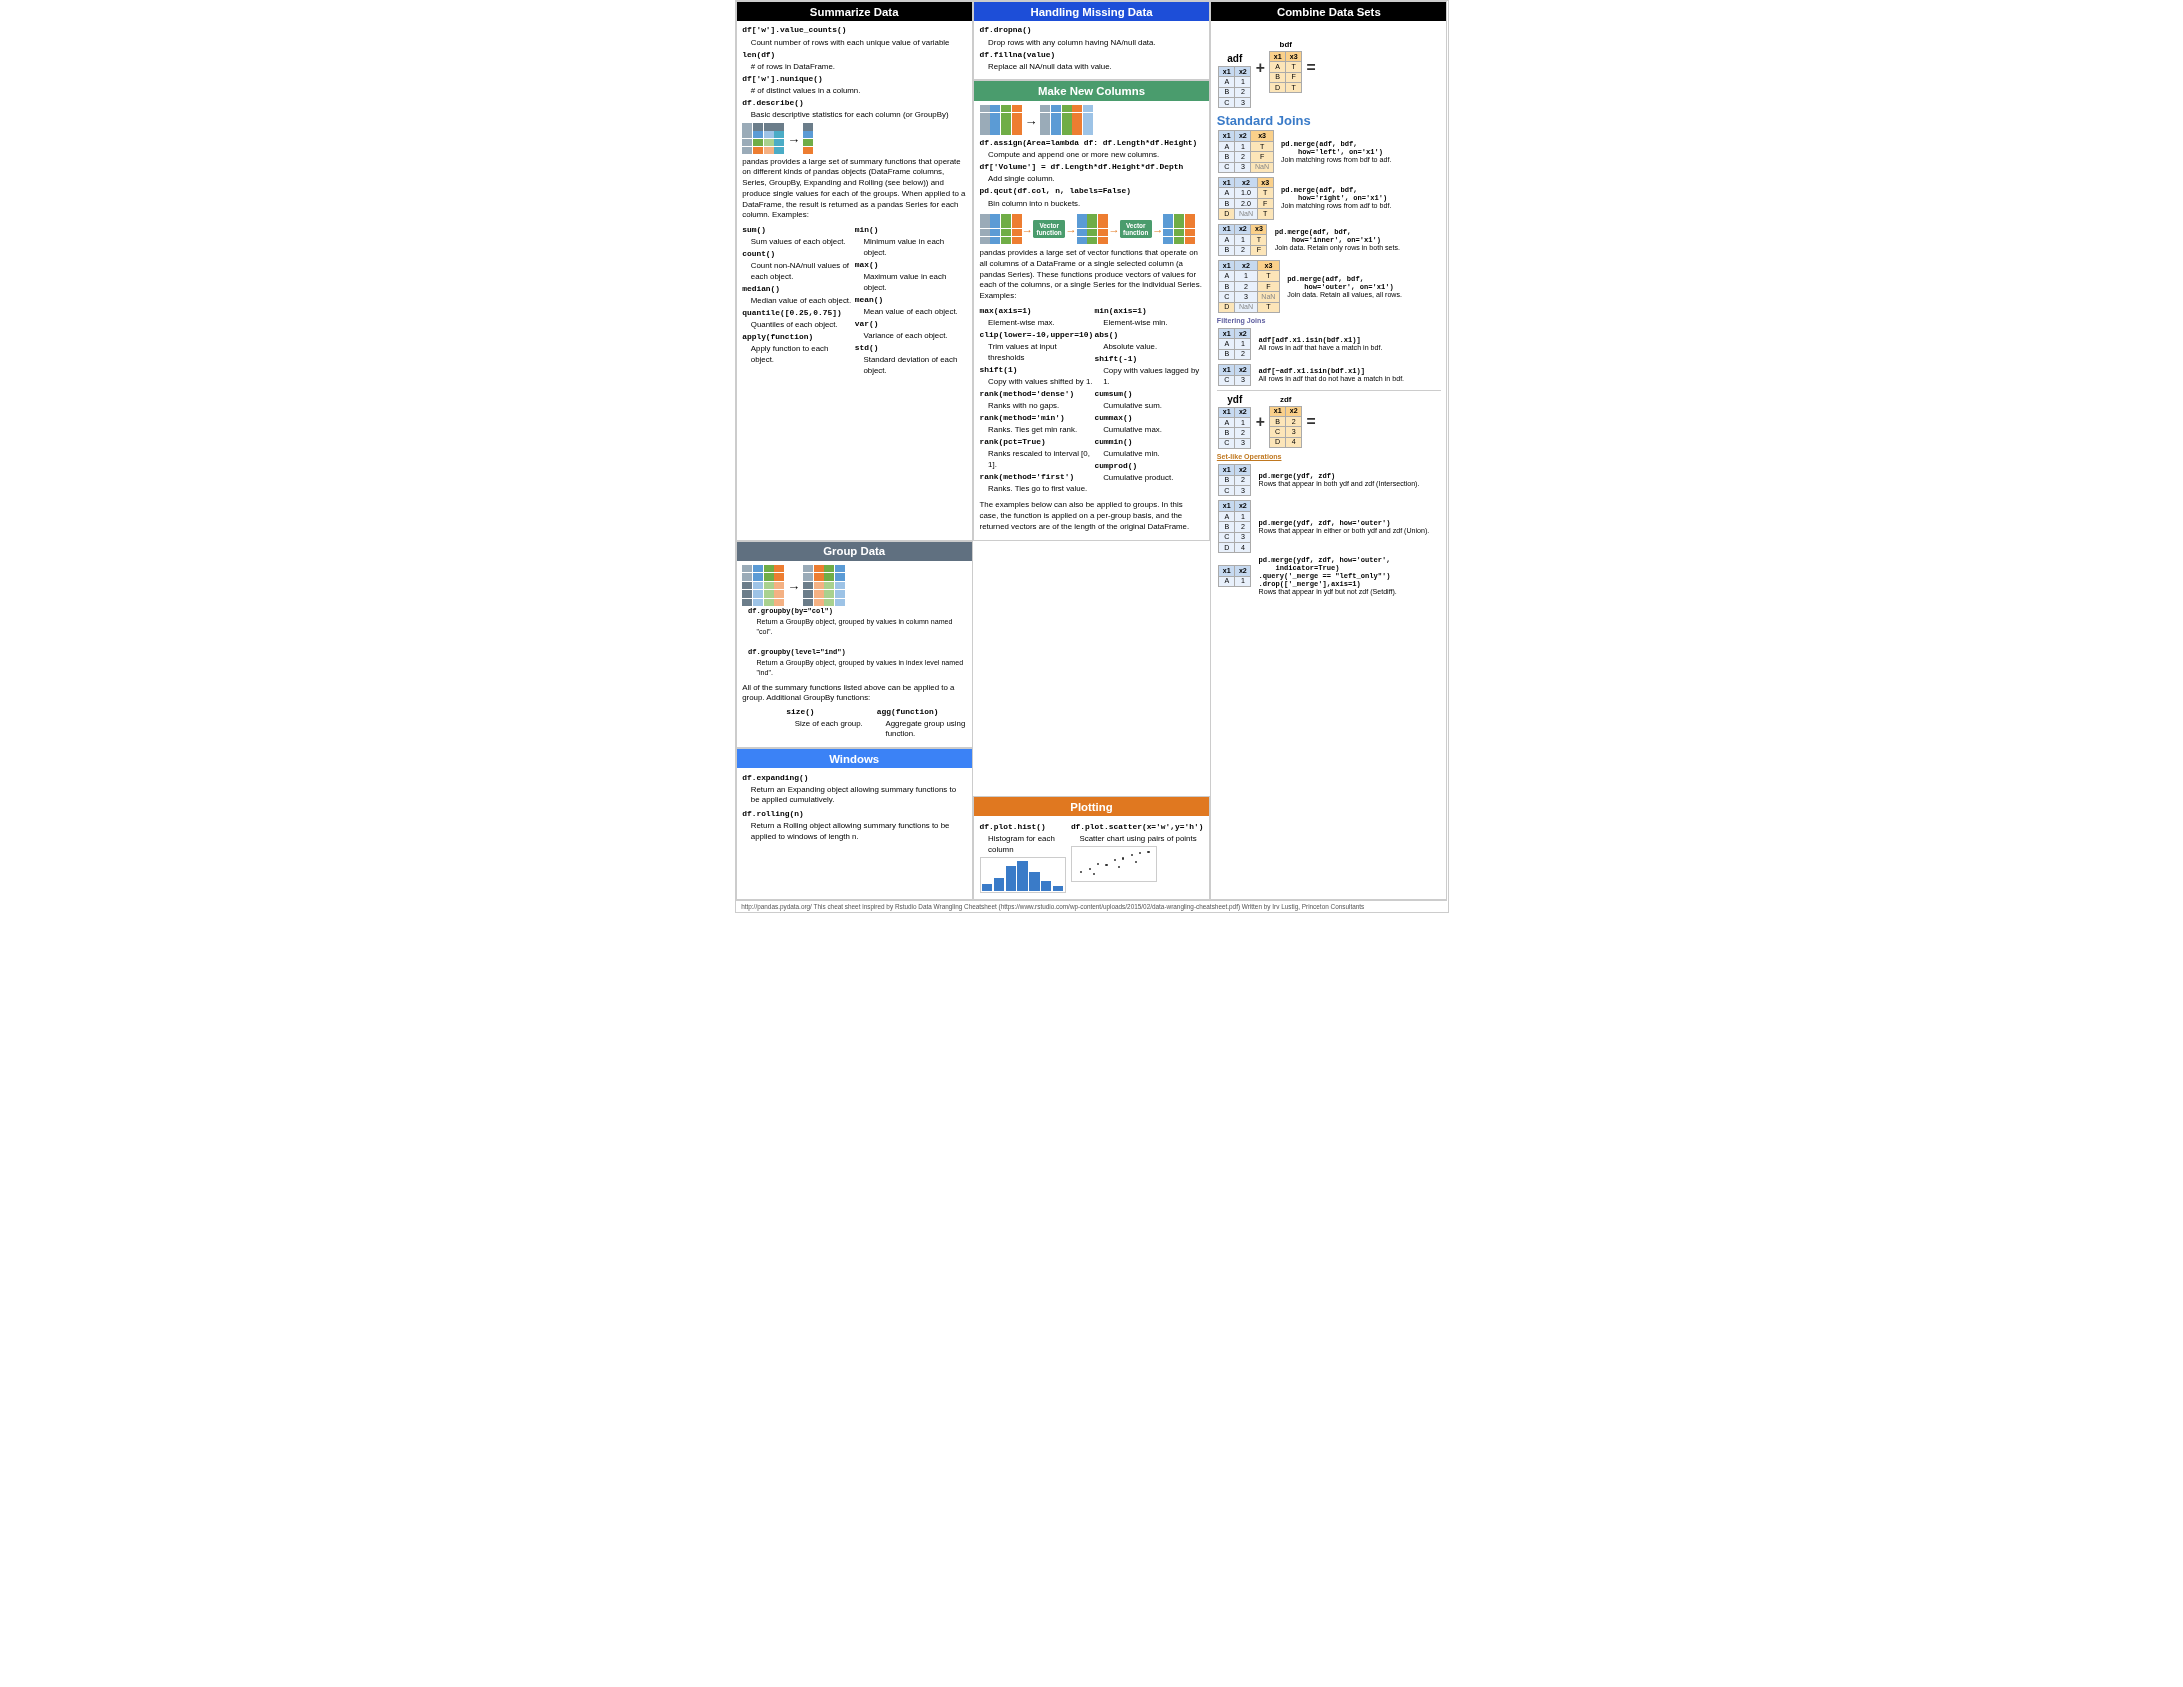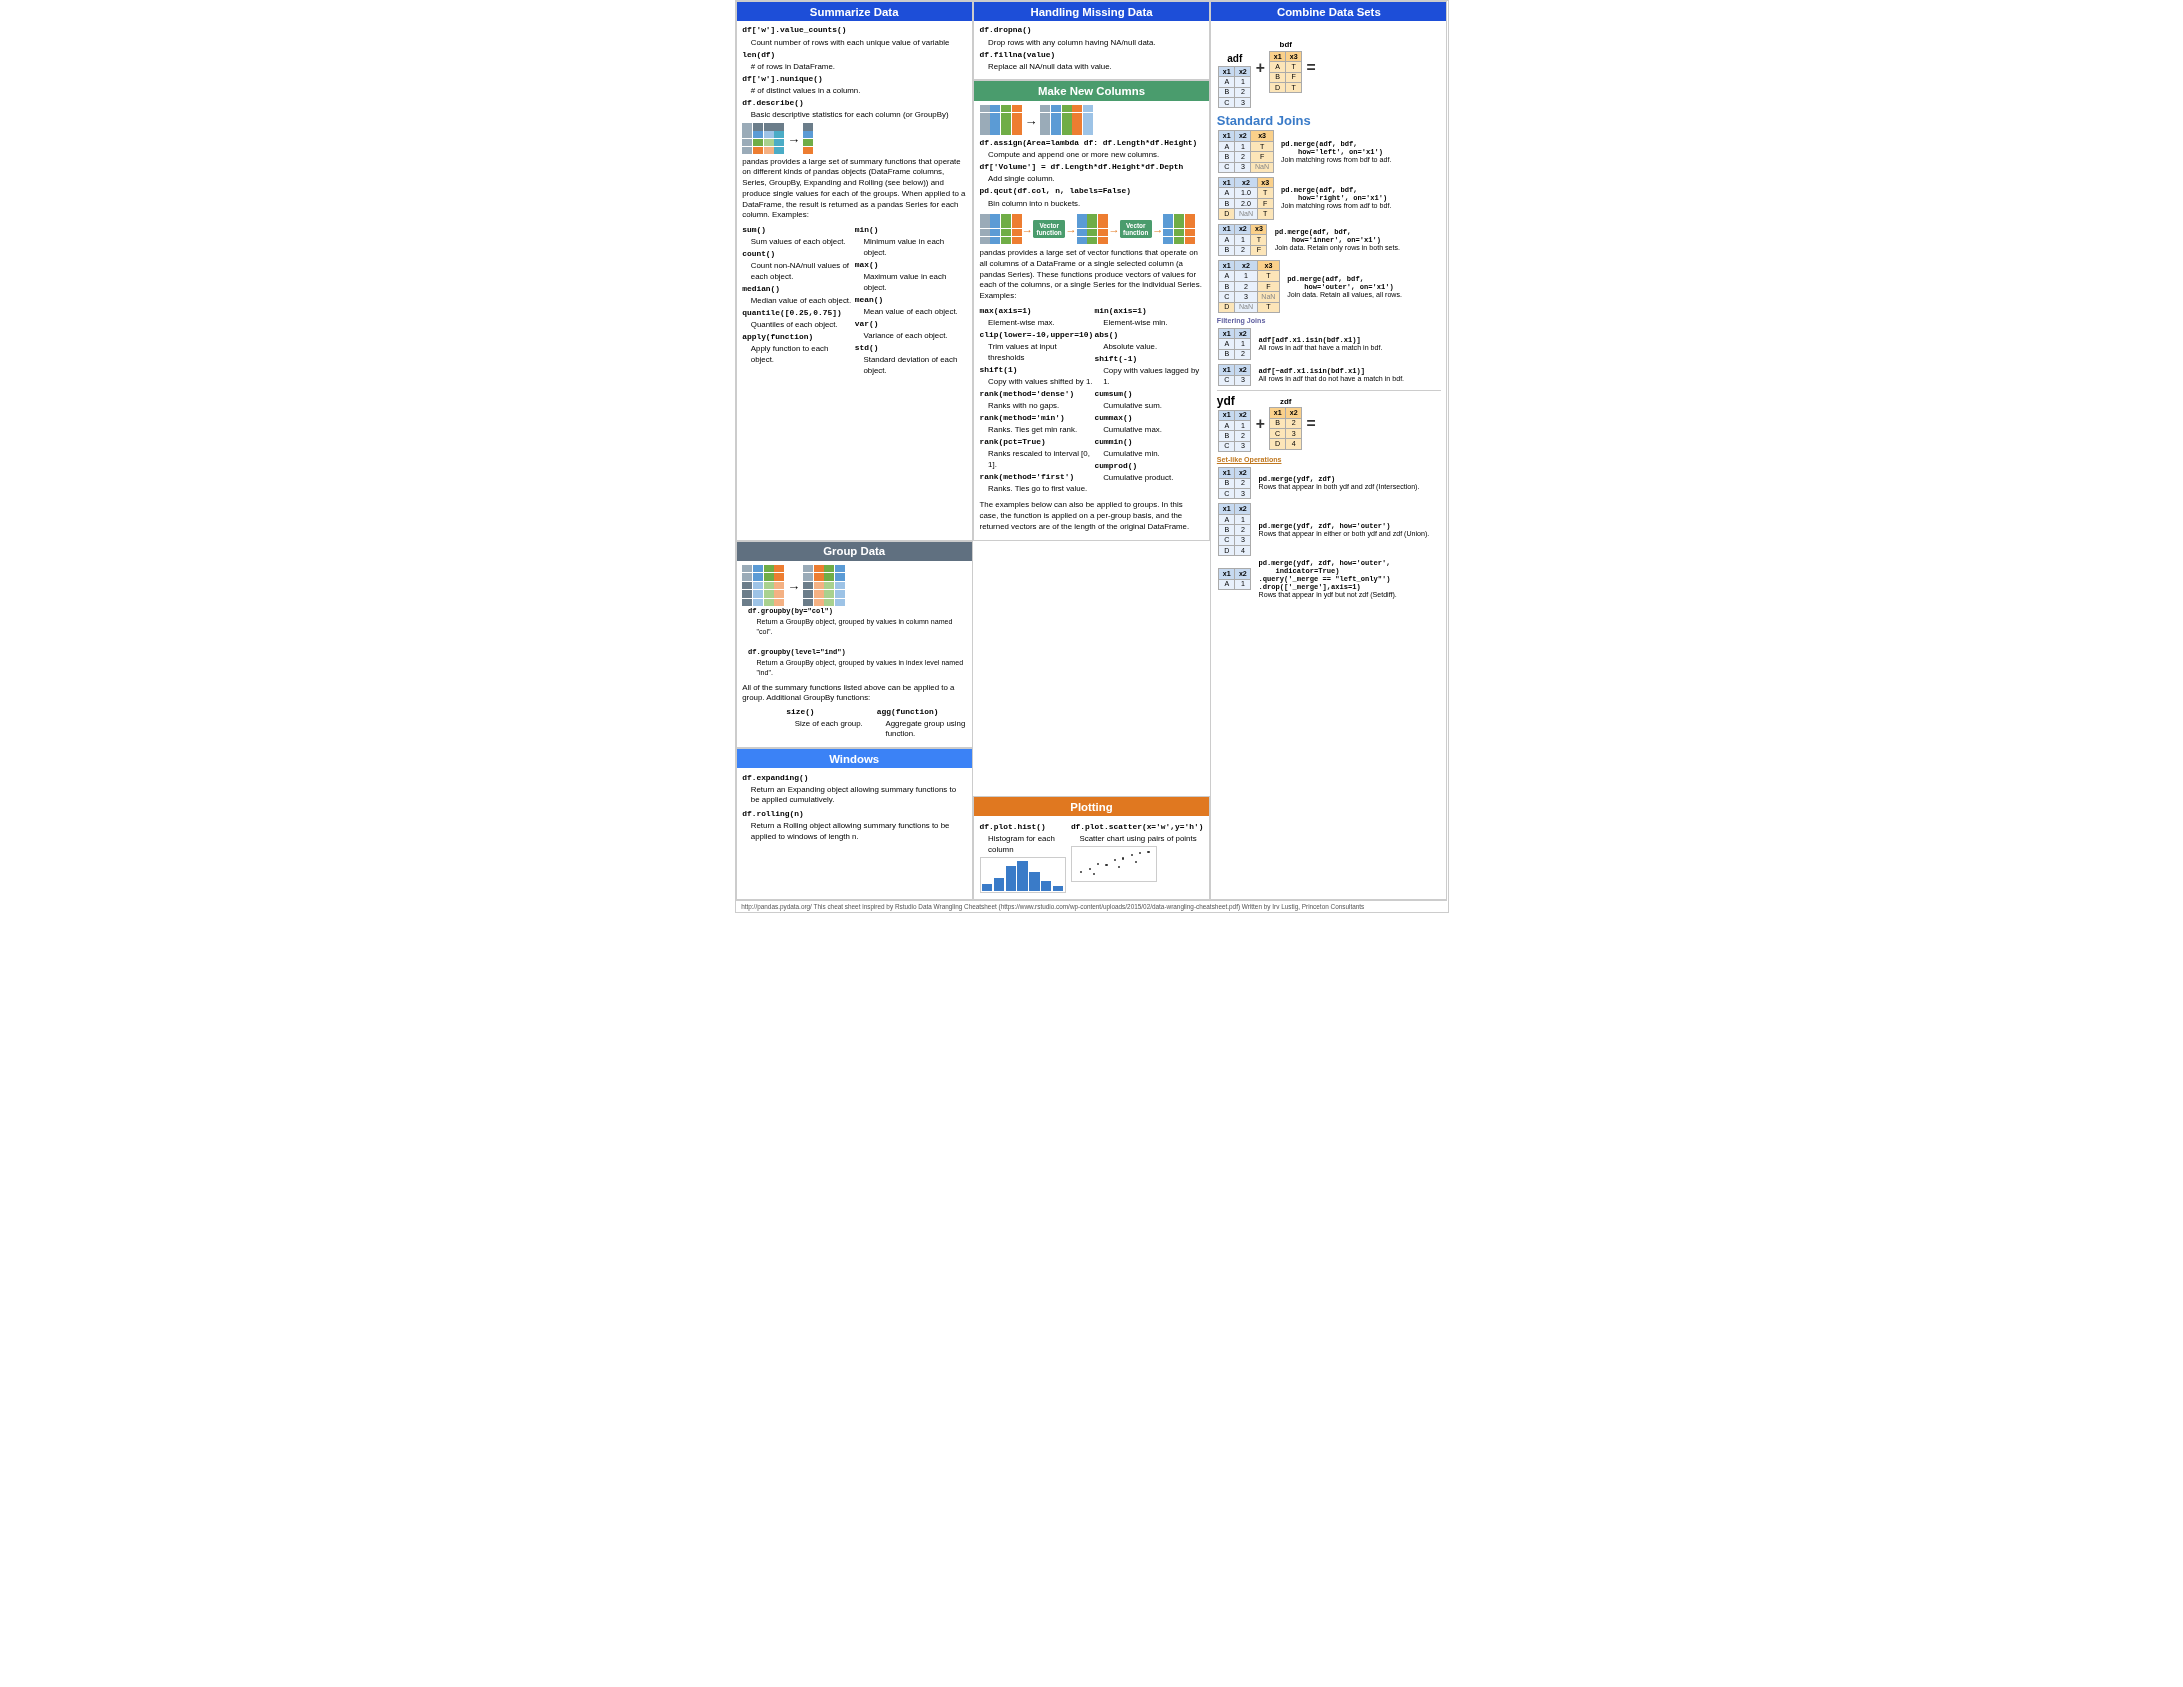--- a/index.html
+++ b/index.html
@@ -23,21 +23,21 @@
       background: #fff;
     }
     .section-title {
       text-align: center;
       font-size: 11.4px;
       font-weight: bold;
       color: #fff;
       padding: 3.6px 5.7px;
       margin: -5.7px -5.7px 4.3px -5.7px;
     }
-    .title-blue { background: #1d4ed8; }
+    .title-blue { background: #000000; }
     .title-teal { background: #1d4ed8; }
     .title-green { background: #4a9c6d; }
     .title-gray { background: #607080; }
     .title-purple { background: #3b82f6; }
     .title-orange { background: #e07820; }
 
     code, .code {
       font-family: 'Courier New', monospace;
       font-weight: bold;
     }
@@ -519,21 +519,21 @@
       <div style="font-size:7.1px;margin-left:2.9px;">
         <code>adf[~adf.x1.isin(bdf.x1)]</code><br>
         <span>All rows in adf that do not have a match in bdf.</span>
       </div>
     </div>
 
     <hr class="section-divider">
 
     <div class="combine-tables-row">
       <div>
-        <div style="text-align:left;font-weight:bold;font-size:12px;">ydf</div>
+        <div style="text-align:center;font-weight:bold;font-size:10px;">ydf</div>
         <table class="combine-table">
           <tbody>
               <tr>
                 <th>x1</th>
                 <th>x2</th>
               </tr>
           <tr>
                 <td>A</td>
                 <td>1</td>
               </tr>

